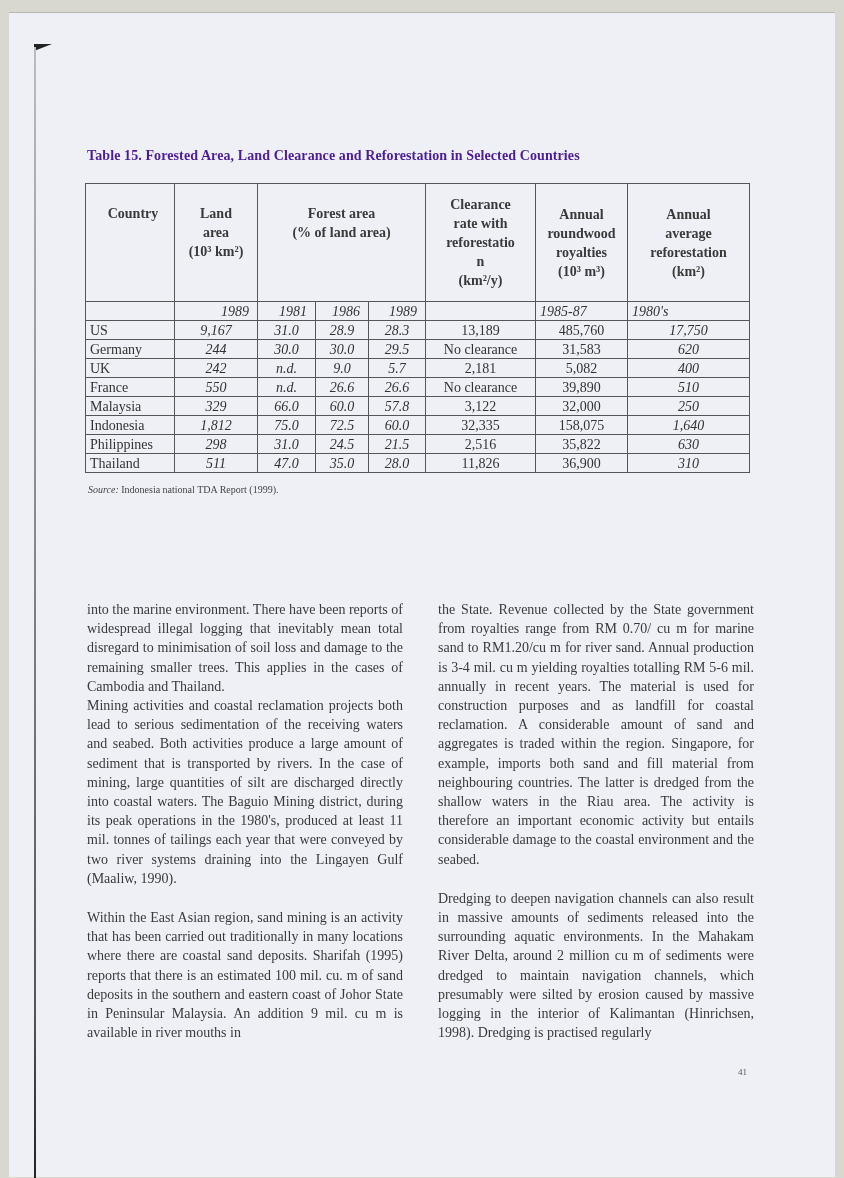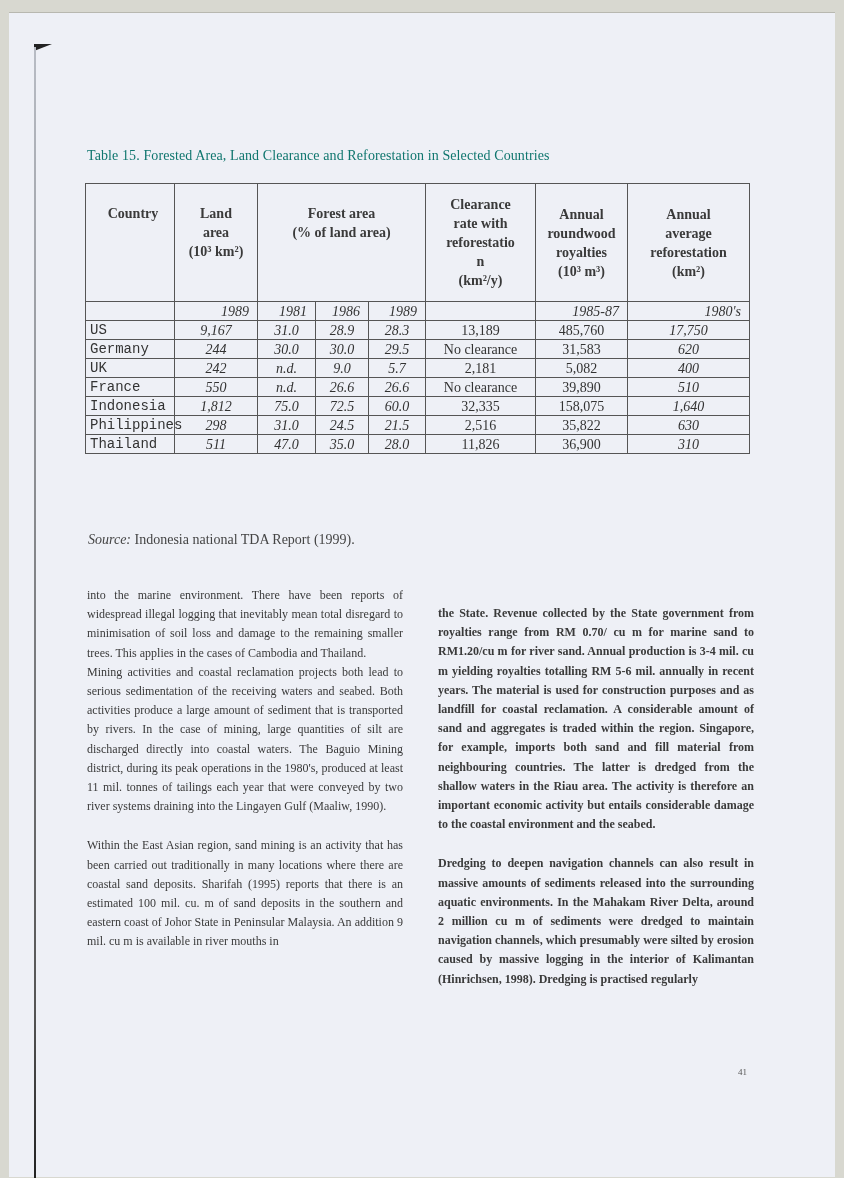--- a/index.html
+++ b/index.html
@@ -17,55 +17,55 @@
   .corner-mark {
     position: absolute; left: 25px; top: 31px; width: 0; height: 0;
     border-top: 7px solid #222; border-right: 18px solid transparent;
   }
   .spine-line {
     position: absolute; left: 25px; top: 34px; width: 2px; height: 1132px;
     background: linear-gradient(#b8bcc4, #555 85%, #222);
   }
   .caption {
     position: absolute; left: 87px; top: 148px;
-    font-size: 14px; font-weight: normal; color: #0f766e; letter-spacing: 0.1px;
+    font-size: 14px; font-weight: bold; color: #4c1d95; letter-spacing: 0.1px;
   }
   table.data {
     position: absolute; left: 85px; top: 183px; width: 664px;
     border-collapse: collapse; font-size: 14px; color: #333;
     table-layout: fixed;
   }
   table.data td, table.data th {
     border: 1px solid #555; padding: 0 4px; line-height: 17px; height: 18px;
   }
   table.data th {
     font-weight: bold; text-align: center; vertical-align: middle;
     font-size: 14px; line-height: 19px; color: #3a3a3a; padding: 0 2px;
   }
   table.data thead tr.main th { height: 97px; }
   .country-h { text-align: center; vertical-align: top !important; padding-top: 20px !important; padding-left: 8px !important; }
   .forest-h { vertical-align: top !important; padding-top: 20px !important; }
   .land-h { vertical-align: top !important; padding-top: 20px !important; }
   .year { font-style: italic; text-align: right; padding-right: 8px !important; }
-  .year.c { text-align: right; }
-  td.country { text-align: left; padding-left: 5px; font-family: Liberation Mono, monospace; }
+  .year.c { text-align: left; }
+  td.country { text-align: left; padding-left: 5px; }
   td.num { text-align: center; padding-right: 6px; font-style: italic; }
   td.ctr { text-align: center; }
   .source {
-    position: absolute; left: 88px; top: 532px; font-size: 14px; color: #444;
+    position: absolute; left: 88px; top: 484px; font-size: 10px; color: #444;
   }
   .source i { font-style: italic; }
   .col {
-    position: absolute; width: 316px; font-size: 12px; line-height: 19.2px;
-    text-align: justify; color: #3a3a3a;
+    position: absolute; width: 316px; font-size: 14px; line-height: 19.2px;
+    text-align: justify; color: #3a3a3a; margin-top: 14px;
   }
   .col p { margin: 0; }
   .col p.gap { margin-top: 20px; }
   .col-left { left: 87px; top: 586px; }
-  .col-right { left: 438px; top: 604px; font-weight: bold; }
+  .col-right { left: 438px; top: 586px; }
   .pagenum {
     position: absolute; left: 738px; top: 1067px; font-size: 9px; color: #555;
   }
 </style>
 </head>
 <body>
 
 <div class="page">
   <div class="corner-mark"></div>
   <div class="spine-line"></div>
@@ -162,20 +162,30 @@
         <td class="country">France</td>
         <td class="num">550</td>
         <td class="num">n.d.</td>
         <td class="num">26.6</td>
         <td class="num">26.6</td>
         <td class="ctr">No clearance</td>
         <td class="ctr">39,890</td>
         <td class="num">510</td>
       </tr>
       <tr>
+        <td class="country">Malaysia</td>
+        <td class="num">329</td>
+        <td class="num">66.0</td>
+        <td class="num">60.0</td>
+        <td class="num">57.8</td>
+        <td class="ctr">3,122</td>
+        <td class="ctr">32,000</td>
+        <td class="num">250</td>
+      </tr>
+      <tr>
         <td class="country">Indonesia</td>
         <td class="num">1,812</td>
         <td class="num">75.0</td>
         <td class="num">72.5</td>
         <td class="num">60.0</td>
         <td class="ctr">32,335</td>
         <td class="ctr">158,075</td>
         <td class="num">1,640</td>
       </tr>
       <tr>

